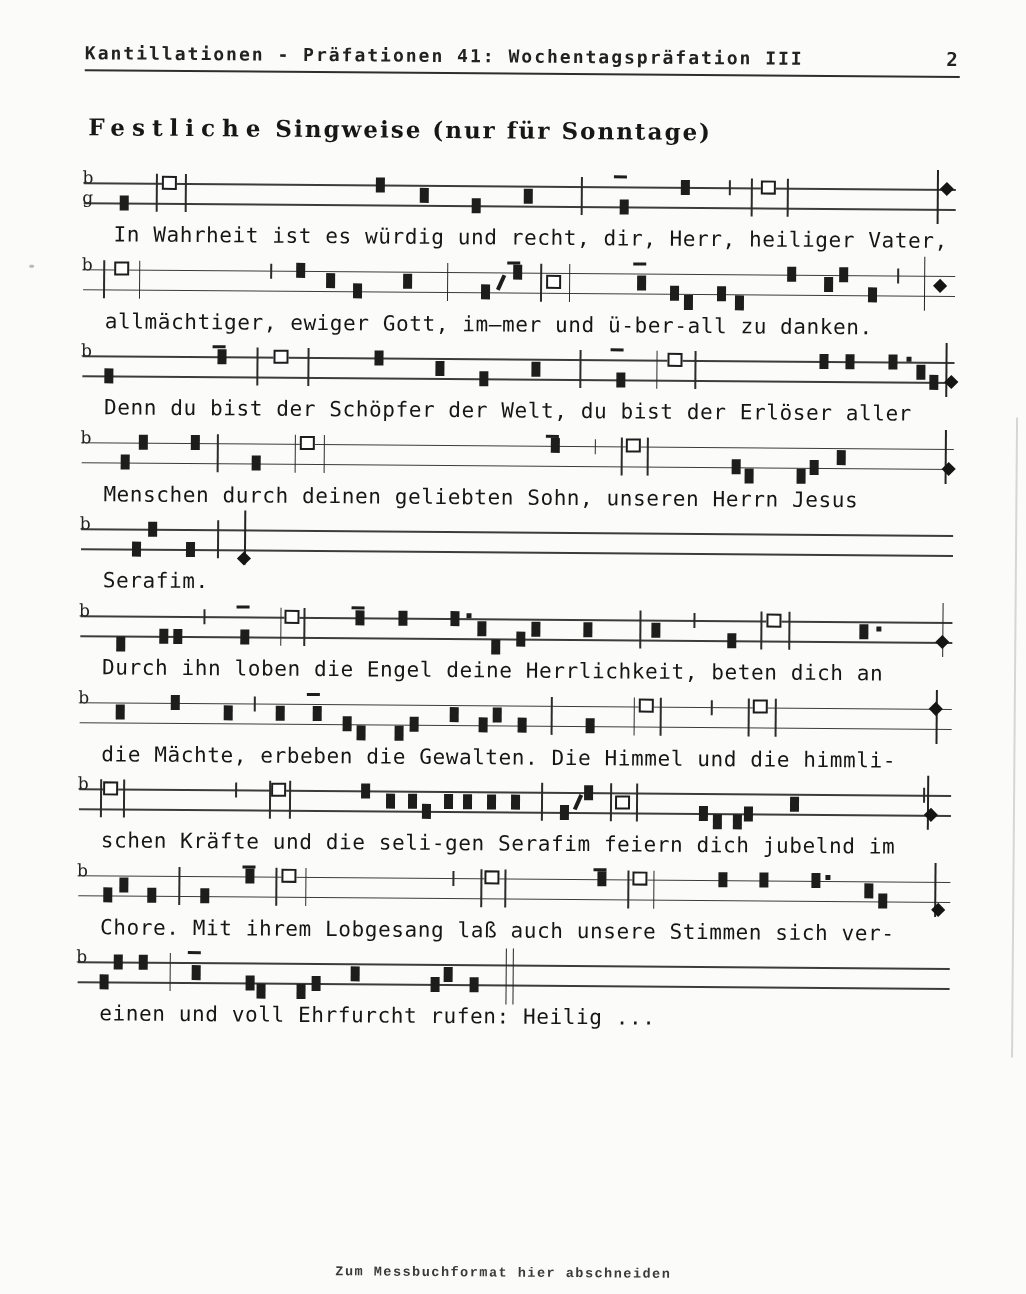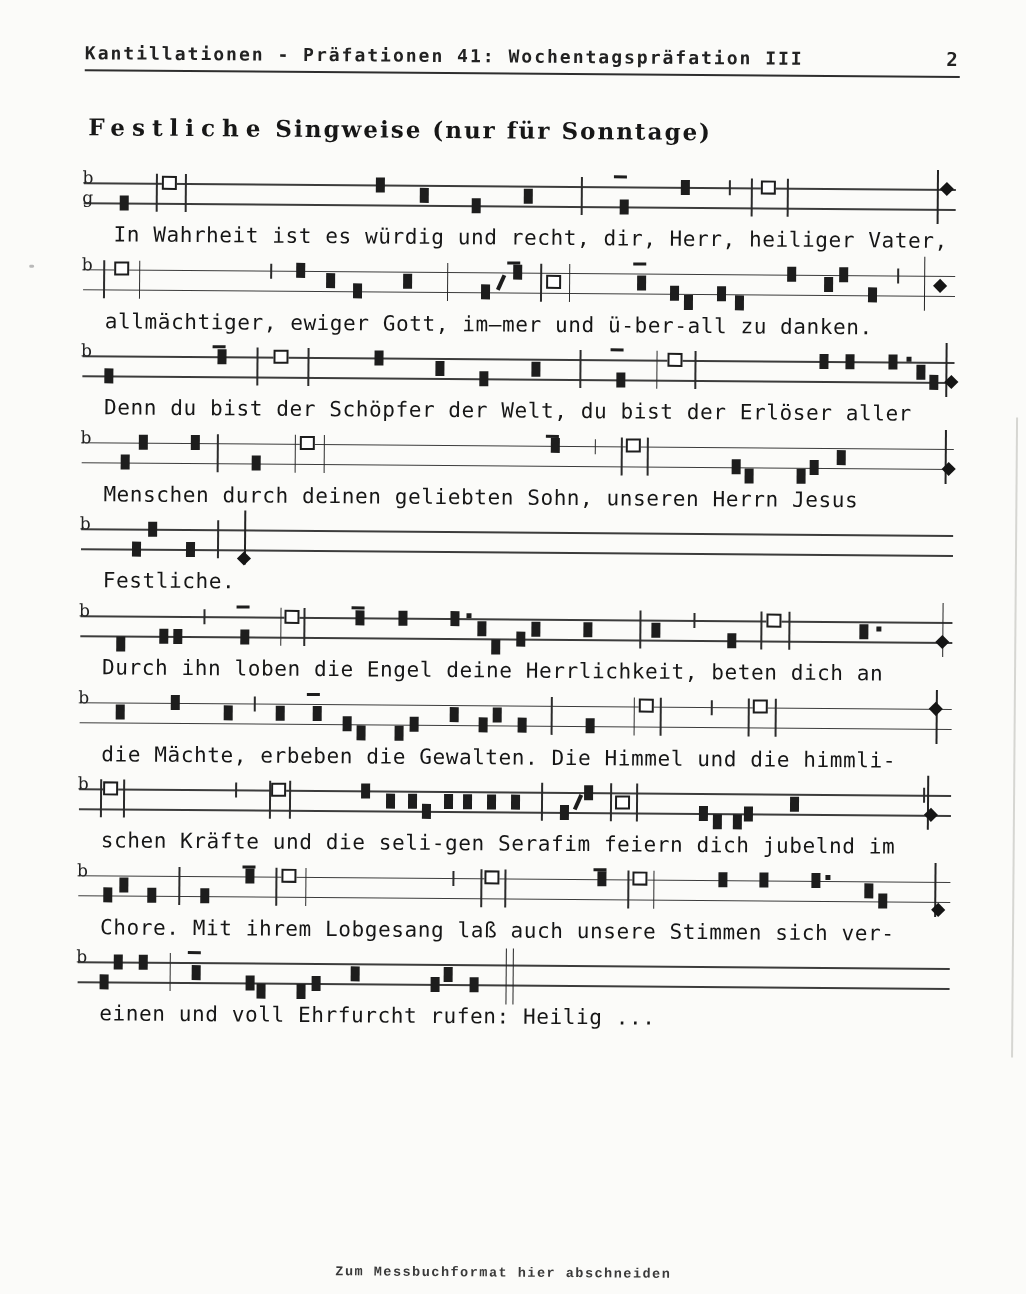--- a/index.html
+++ b/index.html
@@ -208,21 +208,21 @@
           <div class="sline" style="top: 10px;"></div>
           <div class="sline" style="top: 30px;"></div>
           <div class="clef" style="left: -3px; top: -3px;">b</div>
           <div class="nt" style="left: 51.308px; top: 22.5px;"></div>
           <div class="nt" style="left: 67.004px; top: 2.5px;"></div>
           <div class="nt" style="left: 104.5px; top: 22.5px;"></div>
           <div class="bl" style="left: 136.032px;"></div>
           <div class="fb" style="left: 163.064px;"></div>
           <div class="dm" style="left: 158.064px; top: 33.5px;"></div>
         </div>
-        <div class="lyric" style="left: 22px;">Festliche.</div>
+        <div class="lyric" style="left: 22px;">Serafim.</div>
       </div>
       <div class="system" style="top: 605px;">
         <div class="staff">
           <div class="sline" style="top: 10px;"></div>
           <div class="sline" style="top: 30px;"></div>
           <div class="clef" style="left: -3px; top: -3px;">b</div>
           <div class="nt" style="left: 35.612px; top: 31px;"></div>
           <div class="nt" style="left: 79.212px; top: 22.5px;"></div>
           <div class="nt" style="left: 93.164px; top: 22.5px;"></div>
           <div class="tk" style="left: 122.952px;"></div>

